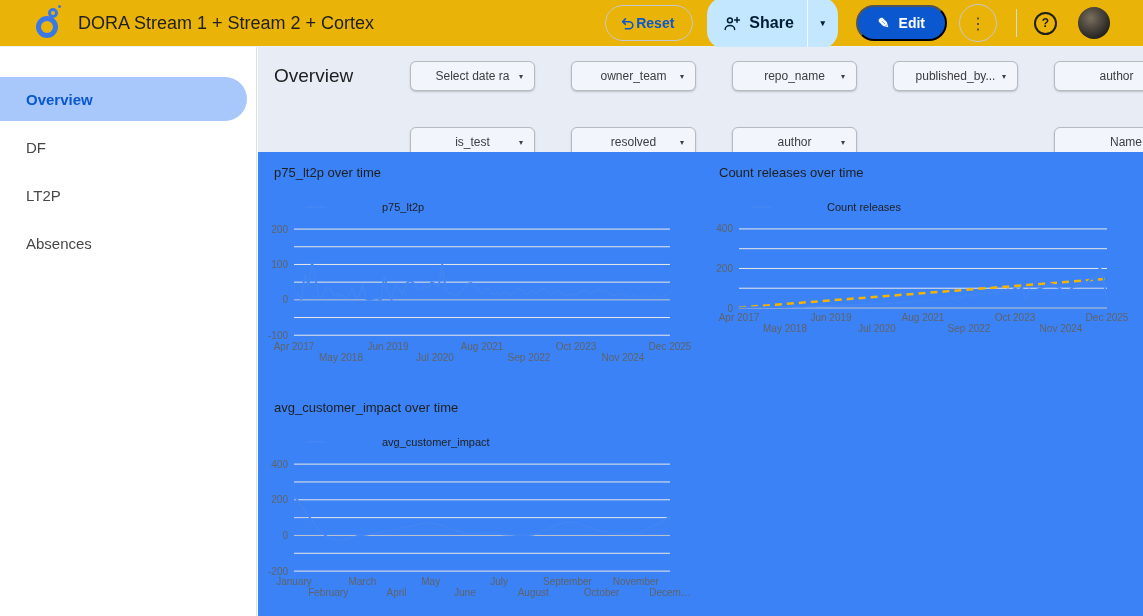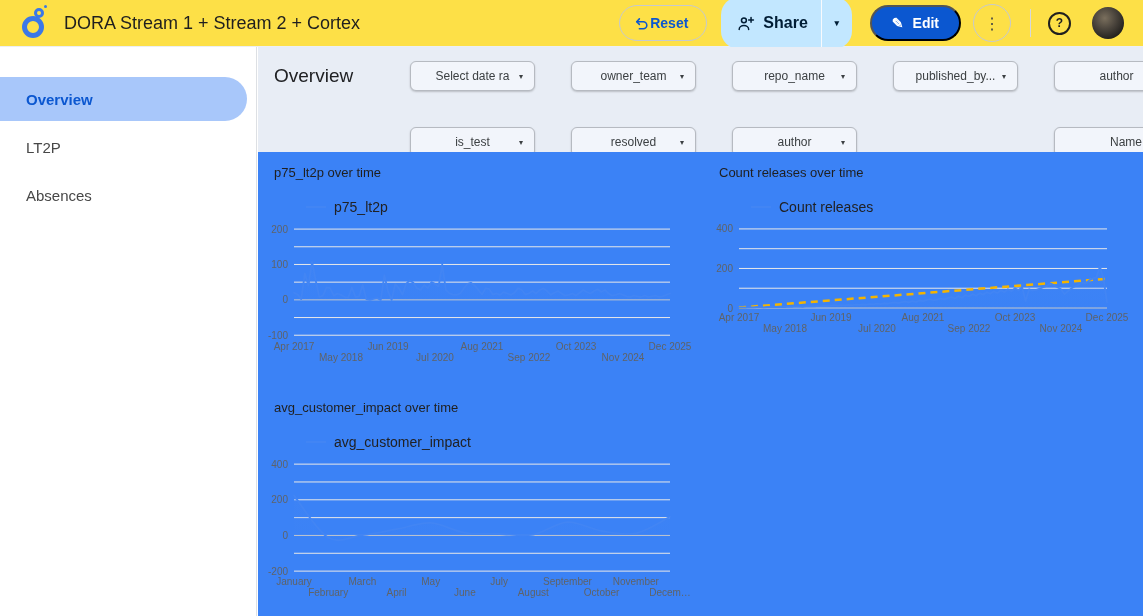--- a/index.html
+++ b/index.html
@@ -1,19 +1,19 @@
 <!DOCTYPE html>
 <html><head>
 <meta charset="utf-8">
 <style>
   html,body{margin:0;padding:0;background:#fff;font-family:"Liberation Sans",sans-serif;}
   .page{position:relative;width:1143px;height:616px;overflow:hidden;background:#fff;}
 
   
-  .topbar{position:absolute;top:0;left:0;width:1143px;height:47px;background:#fde047;display:flex;align-items:center;box-sizing:border-box;padding:0 19px;border-bottom:1px solid #eceff3;}
+  .topbar{position:absolute;top:0;left:0;width:1143px;height:47px;background:#eab308;display:flex;align-items:center;box-sizing:border-box;padding:0 33px;border-bottom:1px solid #eceff3;}
   .logo{position:relative;width:28px;height:32px;margin-left:2px;flex:none;}
   .logo .big{position:absolute;left:1px;top:9px;width:12px;height:12px;border:5px solid #3b78e7;border-radius:50%;}
   .logo .small{position:absolute;right:5px;top:1px;width:4px;height:4px;border:3px solid #3b78e7;border-radius:50%;}
   .logo .dot{position:absolute;right:2px;top:-2px;width:3px;height:3px;background:#3b78e7;border-radius:50%;}
   .app-title{margin-left:15px;font-size:18px;color:#1f1f1f;white-space:nowrap;}
   .spacer{flex:1;}
   .btn{height:36px;border-radius:18px;display:flex;align-items:center;font-size:14px;font-weight:bold;cursor:pointer;box-sizing:border-box;flex:none;}
   .btn-reset{border:1px solid #c6c9ce;color:#0b57d0;padding:0 18px 0 13px;background:transparent;}
   .share-wrap{background:#c2e7ff;border-radius:18px;display:flex;height:52px;color:#001d35;margin-left:14px;flex:none;overflow:hidden;cursor:pointer;font-weight:bold;}
   .share-main{display:flex;align-items:center;gap:8px;padding:0 13px 0 15px;}
@@ -42,21 +42,21 @@
   .chip-name{grid-column:5;padding-left:19px;}
 
   .charts{position:absolute;top:105px;left:0;right:0;bottom:0;background:#3b82f6;}
   .chart{position:absolute;}
   .chart-c1{left:2px;top:13px;width:430px;}
   .chart-c2{left:447px;top:13px;width:424px;}
   .chart-c3{left:2px;top:248px;width:430px;}
   .chart-title{margin:0 0 20px 14px;font-size:13px;color:#1f1f1f;font-weight:normal;}
   .legend{display:flex;align-items:center;gap:8px;margin:0 0 4px 46px;height:14px;}
   .legend .swatch{width:20px;height:0;border-top:2px solid #4285f4;}
-  .legend .legend-label{font-size:14px;color:#202124;}
+  .legend .legend-label{font-size:11px;color:#202124;margin-left:48px;}
   svg.plot{display:block;overflow:visible;}
 </style>
 </head>
 <body>
 
 <div class="page">
 
   <header class="topbar">
     <div class="logo">
       <span class="big"></span>
@@ -107,20 +107,23 @@
     <div class="help">
       <span>?</span>
     </div>
 
     <div class="avatar"></div>
   </header>
 
   <nav class="sidebar">
     <div class="nav-item selected">
         <span>Overview</span>
+      </div>
+    <div class="nav-item">
+        <span>DF</span>
       </div>
     <div class="nav-item">
         <span>LT2P</span>
       </div>
     <div class="nav-item">
         <span>Absences</span>
       </div>
   </nav>
 
   <main class="main">

